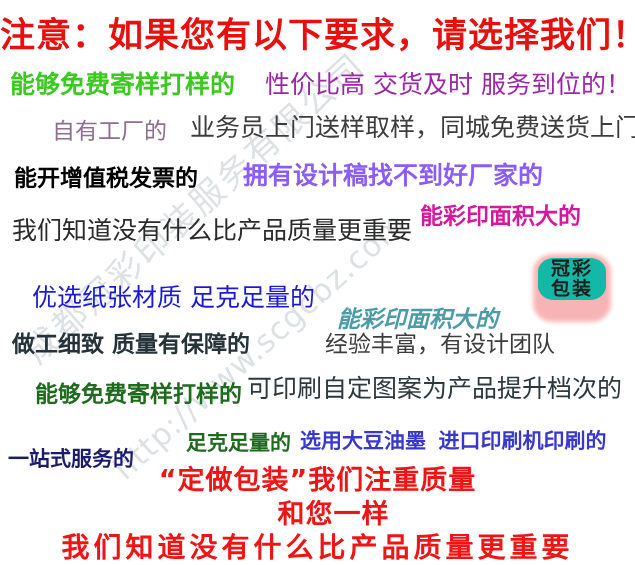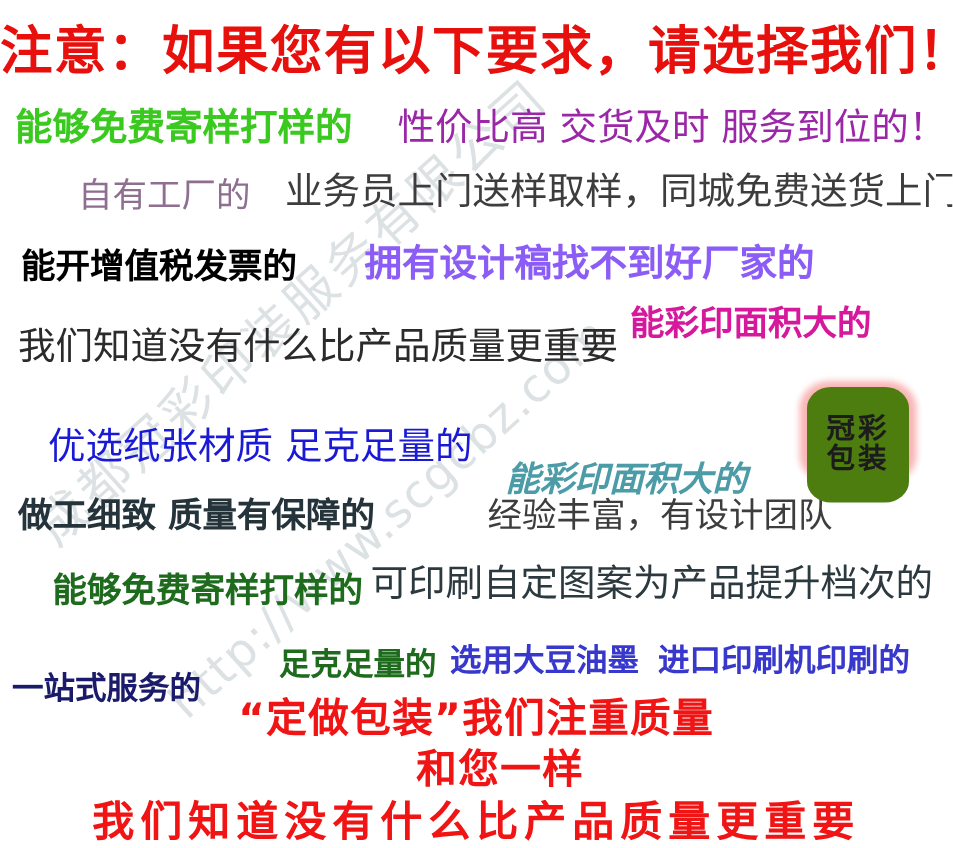--- a/index.html
+++ b/index.html
@@ -119,23 +119,23 @@
     height: 68px;
     border-radius: 20px / 18px;
     background: #f4787a;
     opacity: 0.55;
     filter: blur(2px);
   }
   .logo-plate {
     position: absolute;
     left: 5px; top: 4px;
     width: 68px;
-    height: 77px;
+    height: 42px;
     border-radius: 16px / 14px;
-    background: #4d7c0f;
+    background: #14b8a6;
     display: flex;
     flex-direction: column;
     align-items: center;
     justify-content: center;
   }
   .logo-text {
     color: #1c1c1c;
     font-size: 19px;
     font-weight: bold;
     line-height: 1.05;

